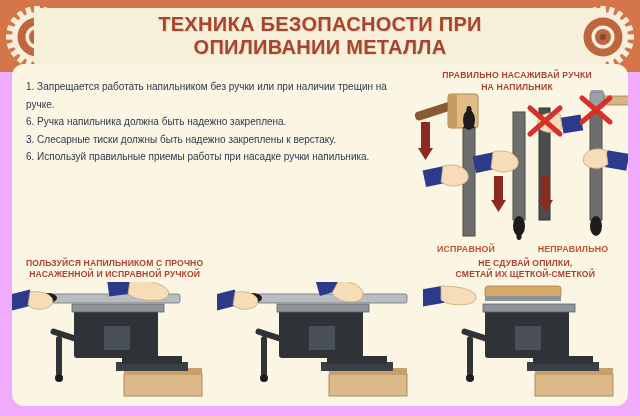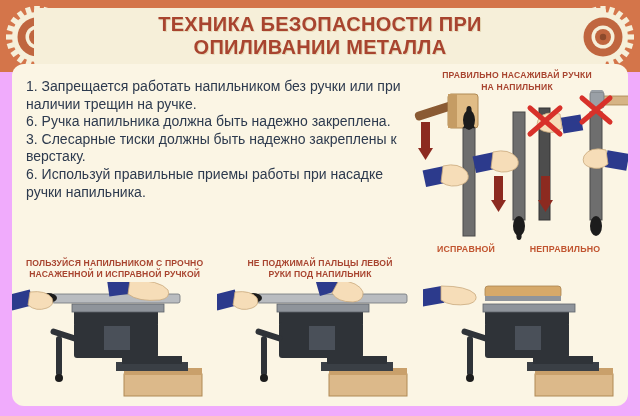--- a/index.html
+++ b/index.html
@@ -59,21 +59,21 @@
     height:190px;
     display:flex;
   }
   .rules{
     width:398px;
     padding:14px 8px 0 14px;
     box-sizing:border-box;
   }
   .rule{
     color:#2d3a4e;
-    font-size:14px;
+    font-size:10px;
     line-height:17.6px;
     margin:0;
   }
   .hammer-panel{
     position:relative;
     flex:1;
   }
   .hp-title{
     position:absolute;left:0;right:4px;top:6px;
     text-align:center;
@@ -86,21 +86,21 @@
   }
   .verdict{
     position:absolute;bottom:0;
     color:#c1542f;
     font-weight:bold;
     font-size:8.8px;
     letter-spacing:.2px;
     text-align:center;
   }
   .verdict.ok{left:4px;width:104px;}
-  .verdict.bad{left:100px;width:110px;}
+  .verdict.bad{left:108px;width:110px;}
 
   
   .bottom{
     position:relative;
     height:152px;
     display:flex;
   }
   .cell{
     flex:1;
     position:relative;
@@ -337,22 +337,20 @@
 
             <g>
               <rect x="96" y="-4" width="24" height="17" fill="#2c3a8c" transform="rotate(-8 108 4)"></rect>
               <path d="M118 -2 q30 0 38 10 q3 8 -8 10 q-22 2 -32 -6 z" fill="#f6ddb8" stroke="#c9a97e" stroke-width="0.8"></path>
             </g>
           </svg>
         </div>
       </div>
 
       <div class="cell">
-        <div class="cell-title">НЕ ПОДЖИМАЙ ПАЛЬЦЫ ЛЕВОЙ
-РУКИ ПОД НАПИЛЬНИК</div>
         <div class="cell-art">
           <svg width="205" height="124" viewBox="0 0 205 124" aria-hidden="true">
             <rect x="112" y="92" width="78" height="22" fill="#dcb98a" stroke="#b08a54" stroke-width="1"></rect>
             <rect x="112" y="86" width="78" height="7" fill="#c9a06b"></rect>
             <rect x="104" y="80" width="72" height="9" fill="#3a3f45"></rect>
             <rect x="110" y="74" width="60" height="8" fill="#2f3338"></rect>
             <path d="M62 26 h84 v16 h-16 v16 h-14 v-14 h-24 v14 h-14 v-16 h-16 z" fill="#2f3338"></path>
             <rect x="62" y="40" width="84" height="36" rx="3" fill="#2f3338"></rect>
             <rect x="92" y="44" width="26" height="24" fill="#4a5059"></rect>
             <rect x="60" y="22" width="92" height="8" fill="#8f949b" stroke="#5e636a" stroke-width="0.8"></rect>
@@ -367,20 +365,22 @@
             </g>
             <g>
               <rect x="100" y="-6" width="24" height="17" fill="#2c3a8c" transform="rotate(-16 112 2)"></rect>
               <path d="M122 -2 q20 2 24 12 q1 9 -10 10 q-16 0 -21 -9 z" fill="#f6ddb8" stroke="#c9a97e" stroke-width="0.8"></path>
             </g>
           </svg>
         </div>
       </div>
 
       <div class="cell">
+        <div class="cell-title">НЕ СДУВАЙ ОПИЛКИ,
+СМЕТАЙ ИХ ЩЕТКОЙ-СМЕТКОЙ</div>
         <div class="cell-art">
           <svg width="205" height="124" viewBox="0 0 205 124" aria-hidden="true">
             <rect x="112" y="92" width="78" height="22" fill="#dcb98a" stroke="#b08a54" stroke-width="1"></rect>
             <rect x="112" y="86" width="78" height="7" fill="#c9a06b"></rect>
             <rect x="104" y="80" width="72" height="9" fill="#3a3f45"></rect>
             <rect x="110" y="74" width="60" height="8" fill="#2f3338"></rect>
             <path d="M62 26 h84 v16 h-16 v16 h-14 v-14 h-24 v14 h-14 v-16 h-16 z" fill="#2f3338"></path>
             <rect x="62" y="40" width="84" height="36" rx="3" fill="#2f3338"></rect>
             <rect x="92" y="44" width="26" height="24" fill="#4a5059"></rect>
             <rect x="60" y="22" width="92" height="8" fill="#8f949b" stroke="#5e636a" stroke-width="0.8"></rect>

